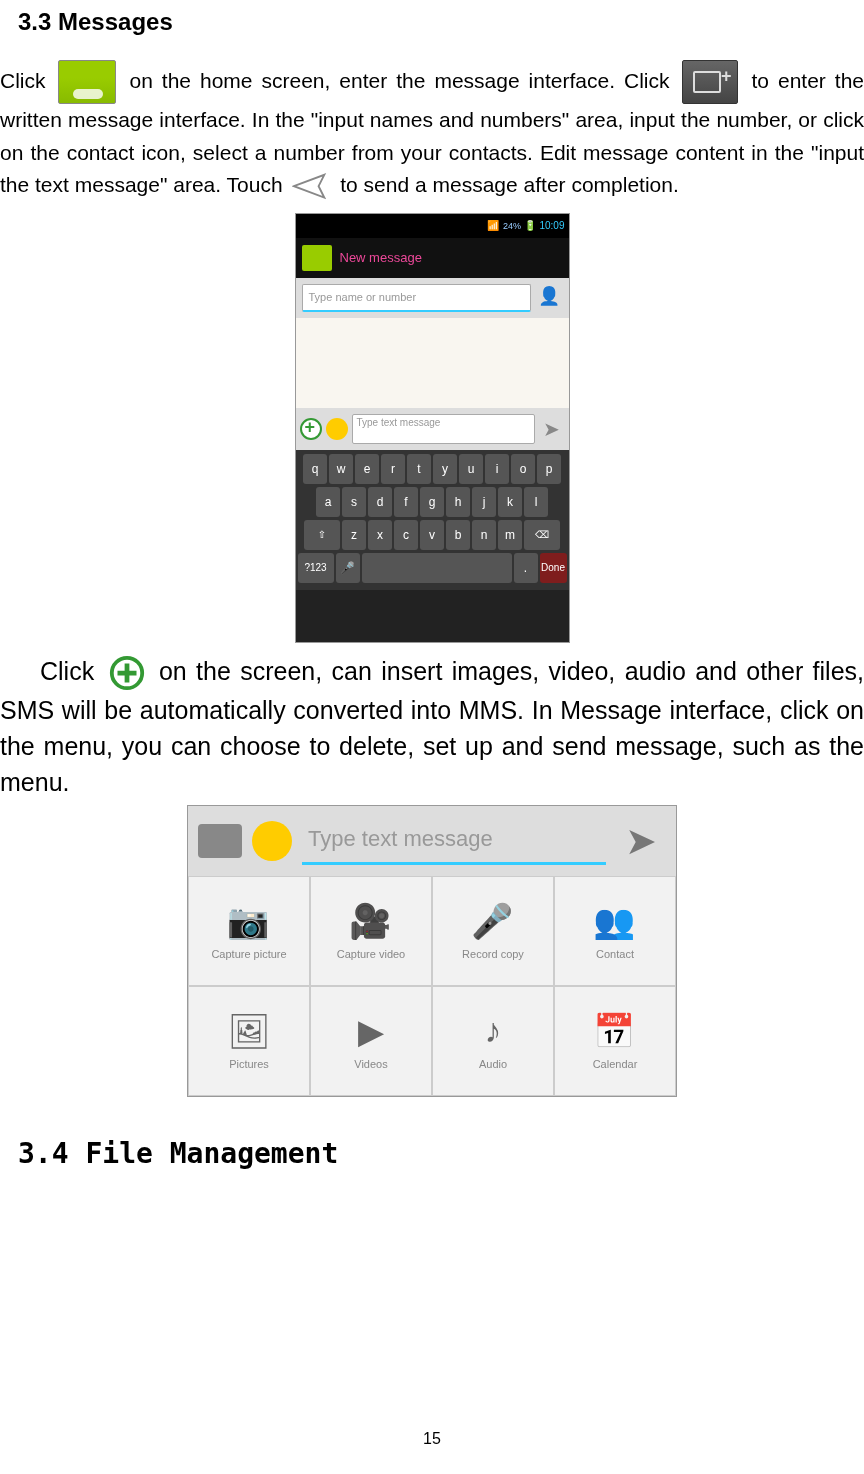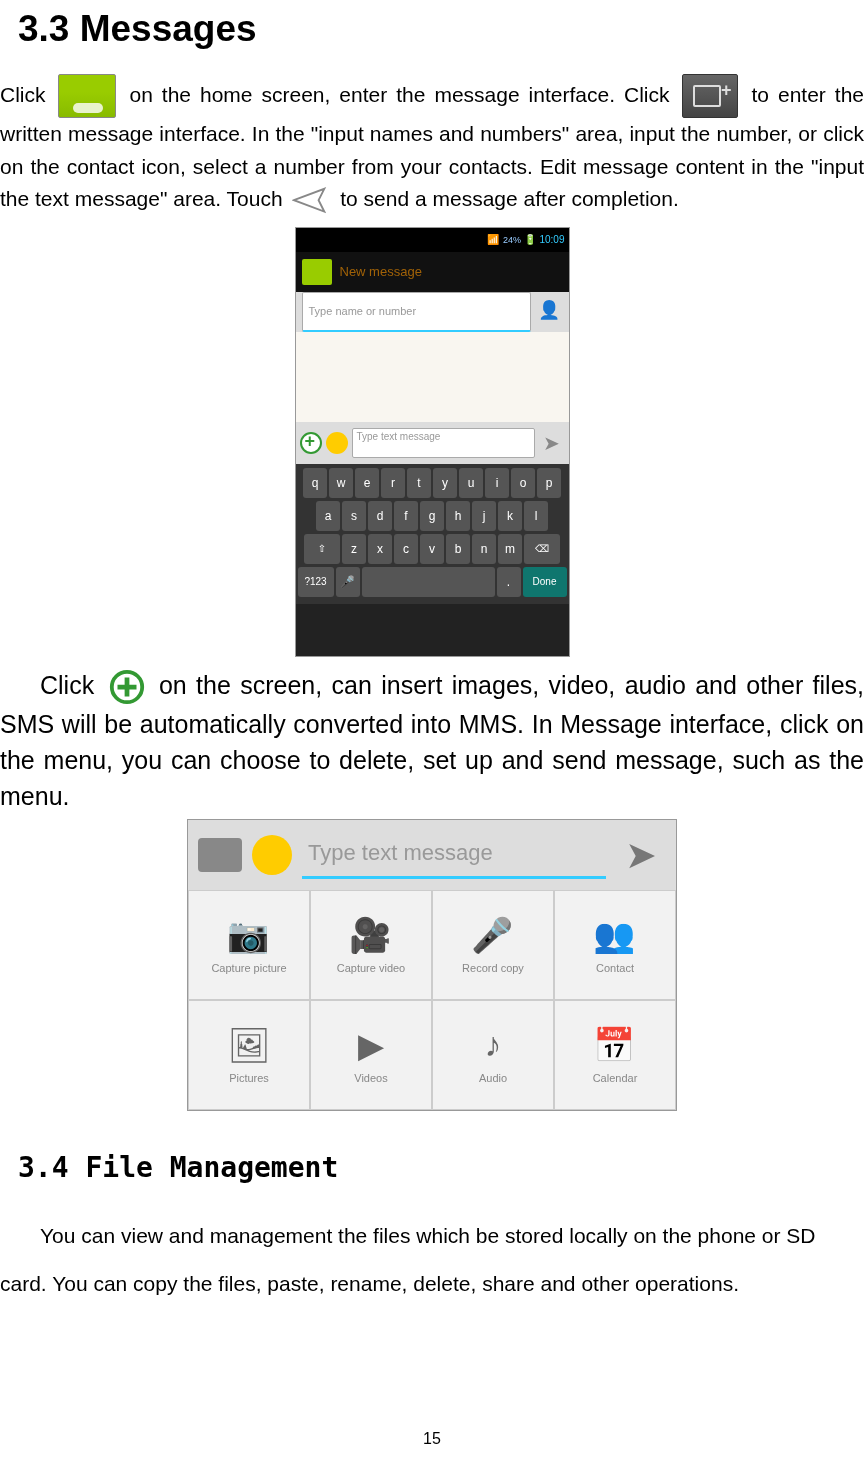--- a/index.html
+++ b/index.html
@@ -8,21 +8,21 @@
       width: 864px;
       height: 1474px;
       background: white;
       position: relative;
       padding: 0;
     }
     .page-content {
       padding: 8px 0;
     }
     .heading {
-      font-size: 37px;
+      font-size: 24px;
       font-weight: bold;
       padding: 0 18px 24px 18px;
     }
     .para {
       font-size: 21px;
       line-height: 1.55;
       text-align: justify;
       padding: 0 0 0 0;
     }
     .para-indent {
@@ -115,34 +115,34 @@
       gap: 8px;
     }
     .newmsg-chip {
       width: 30px;
       height: 26px;
       background: #9c0;
       border-radius: 2px;
       position: relative;
     }
     .newmsg-label {
-      color: #a16207;
+      color: #ec4899;
       font-size: 13px;
     }
     .recipient-row {
       height: 40px;
       background: #ddd;
       display: flex;
       align-items: center;
       padding: 0 6px;
       gap: 6px;
     }
     .recipient-input {
       flex: 1;
-      height: 40px;
+      height: 28px;
       background: #fff;
       border: 1px solid #aaa;
       border-radius: 2px;
       border-bottom: 2px solid #3cf;
       font-size: 11px;
       color: #999;
       padding: 0 6px;
       display: flex;
       align-items: center;
     }
@@ -219,21 +219,21 @@
       font-size: 12px;
       width: 24px;
       height: 30px;
       display: flex;
       align-items: center;
       justify-content: center;
       border-radius: 3px;
     }
     .kb-key.wide { width: 36px; font-size: 10px; }
     .kb-key.space { flex: 1; }
-    .kb-key.done { width: 44px; background: #0f766e; font-size: 10px; }
+    .kb-key.done { width: 27px; background: #7f1d1d; font-size: 10px; }
     .para2 {
       font-size: 25px;
       line-height: 1.45;
       text-align: justify;
       text-align-last: left;
     }
     .screenshot2 {
       width: 490px;
       margin: 4px auto 20px auto;
       border: 1px solid #999;
@@ -466,18 +466,15 @@
         <div class="s2-cell">
           <div class="s2-cell-icon">📅</div>
           <div class="s2-cell-label">Calendar</div>
         </div>
       </div>
     </div>
   </div>
 
   <h2 class="heading34">3.4 File Management</h2>
 
-  <div class="para3">
-    <span style="padding-left:40px">You can view and management the files which be stored locally on the phone or SD card. You can copy the files, paste, rename, delete, share and other operations.</span>
-  </div>
 </div>
 
 <div class="page-num">15</div>
 
 </body></html>

